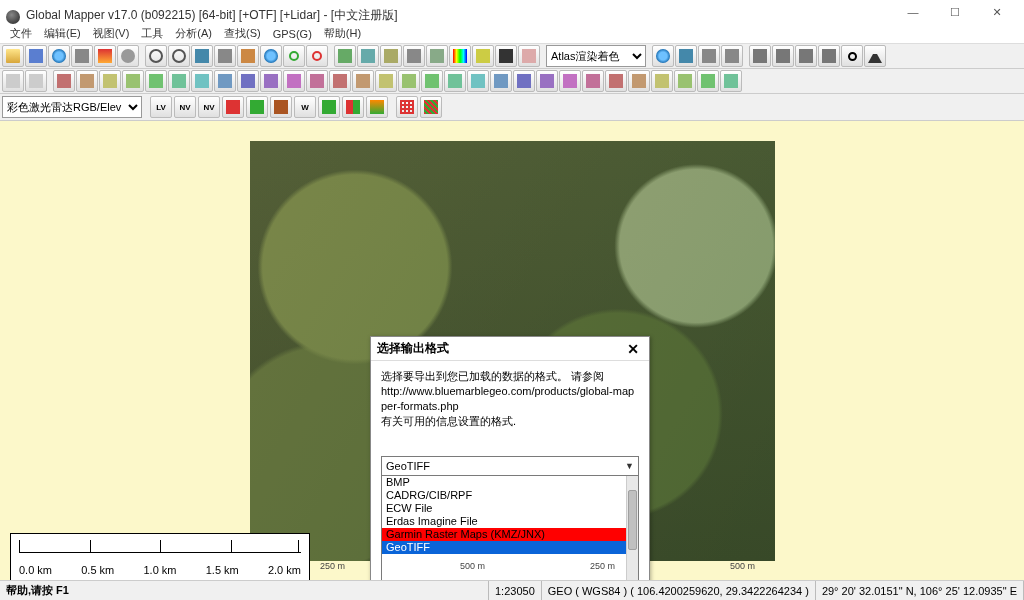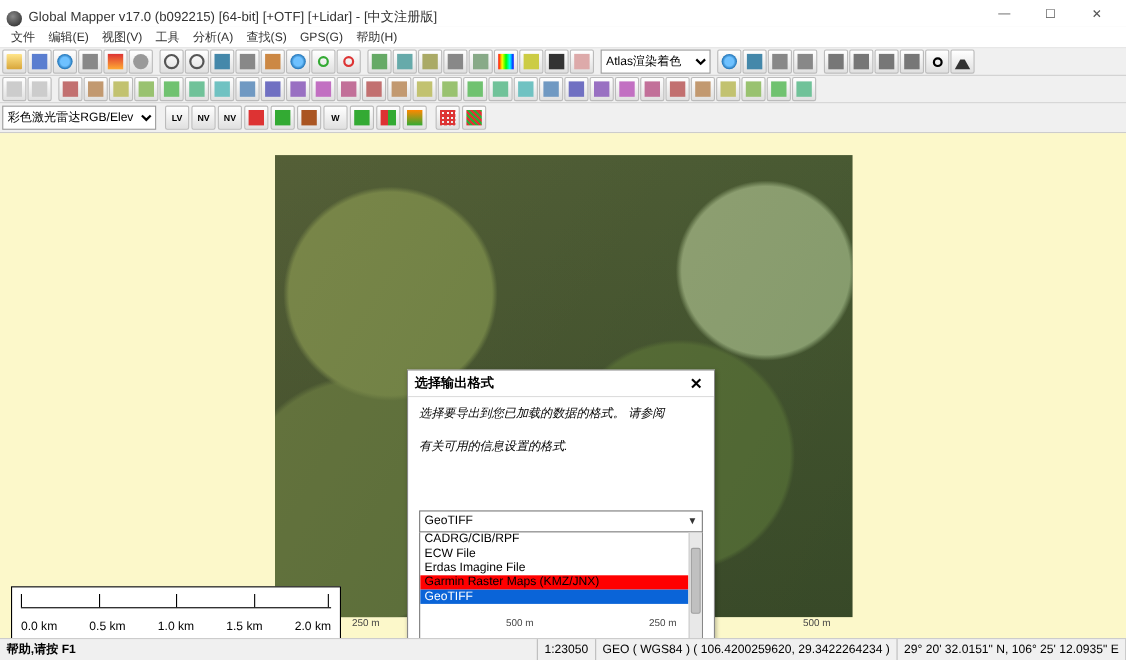--- a/index.html
+++ b/index.html
@@ -31,21 +31,21 @@
 .scalebar { position: absolute; left: 10px; bottom: 12px; width: 300px; height: 48px; background: #fff; border: 1px solid #000; padding: 4px 8px 6px 8px; font-size: 11px; }
 .scalebar .ticks { position: relative; height: 18px; margin-top: 2px; }
 .scalebar .base { position: absolute; top: 12px; left: 0; width: 100%; height: 1px; background: #000; }
 .scalebar .tick { position: absolute; top: 0; width: 1px; height: 12px; background: #000; }
 .scalebar .labels { display: flex; justify-content: space-between; margin-top: 6px; }
 
 .dialog { position: absolute; left: 370px; top: 215px; width: 280px; background: #fff; border: 1px solid #888; box-shadow: 1px 1px 4px rgba(0,0,0,0.3); }
 .dlg-title { height: 24px; background: #fff; border-bottom: 1px solid #ddd; display: flex; align-items: center; padding: 0 6px; font-size: 12px; font-weight: bold; }
 .dlg-title .close { margin-left: auto; width: 20px; text-align: center; font-size: 14px; }
 .dlg-body { padding: 8px 10px 10px 10px; font-size: 11px; line-height: 1.35; color: #000; }
-.dlg-body .intro { margin-bottom: 50px; font-style: italic; }
+.dlg-body .intro { margin-bottom: 28px; }
 .dlg-body .link { color: #000; word-break: break-all; }
 .combo { width: 100%; height: 20px; border: 1px solid #7a7a7a; background: #fff; display: flex; align-items: center; padding: 0 4px; font-size: 11px; position: relative; }
 .combo .arrow { margin-left: auto; font-size: 9px; color: #333; }
 .listbox { border: 1px solid #7a7a7a; border-top: none; height: 192px; overflow: hidden; position: relative; }
 .listbox .items { position: absolute; inset: 0 12px 0 0; overflow: hidden; }
 .listbox .item { padding: 0 4px; font-size: 11px; line-height: 13px; height: 13px; white-space: nowrap; }
 .listbox .item.highlight { background: #ff0000; }
 .listbox .item.selected { background: #0a64d8; color: #fff; }
 .listbox .sbar { position: absolute; right: 0; top: 0; bottom: 0; width: 12px; background: #e8e8e8; border-left: 1px solid #ccc; }
 .listbox .sbar .thumb { position: absolute; left: 1px; right: 1px; top: 14px; height: 60px; background: #c0c0c0; border: 1px solid #a0a0a0; border-radius: 2px; }
@@ -351,29 +351,30 @@
   </div>
 
   <div class="dialog">
     <div class="dlg-title">
       <span>选择输出格式</span>
       <span class="close">✕</span>
     </div>
     <div class="dlg-body">
       <div class="intro">
         <span>选择要导出到您已加载的数据的格式。 请参阅</span><br>
-        <br>
+        <span class="link">http://www.bluemarblegeo.com/products/global-mapper-formats.php</span><br>
         <span>有关可用的信息设置的格式.</span>
       </div>
       <div class="combo">
         <span>GeoTIFF</span>
         <span class="arrow">▼</span>
       </div>
       <div class="listbox">
         <div class="items" id="format-items">
+            <div class="item">BMP</div>
             <div class="item">CADRG/CIB/RPF</div>
             <div class="item">ECW File</div>
             <div class="item">Erdas Imagine File</div>
             <div class="item highlight">Garmin Raster Maps (KMZ/JNX)</div>
             <div class="item selected">GeoTIFF</div>
           </div>
         <div class="sbar">
             <div class="thumb"></div>
           </div>
       </div>

